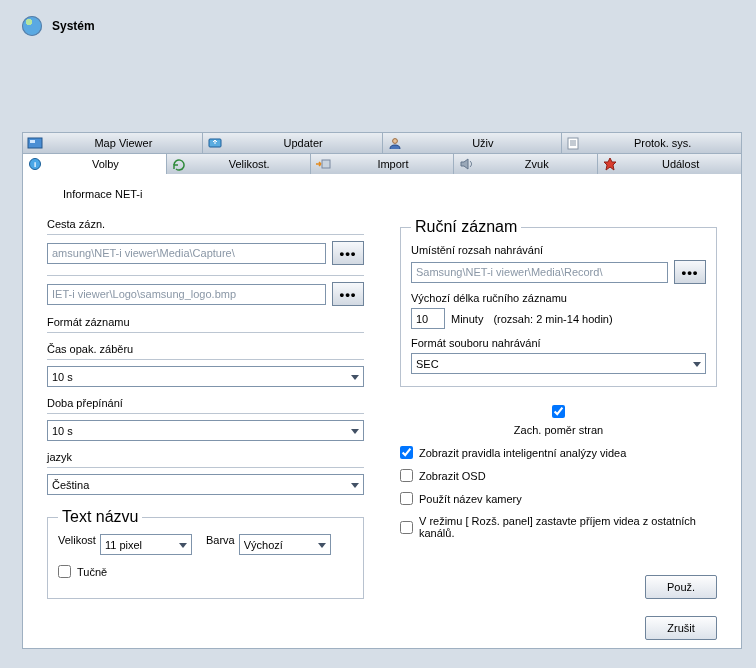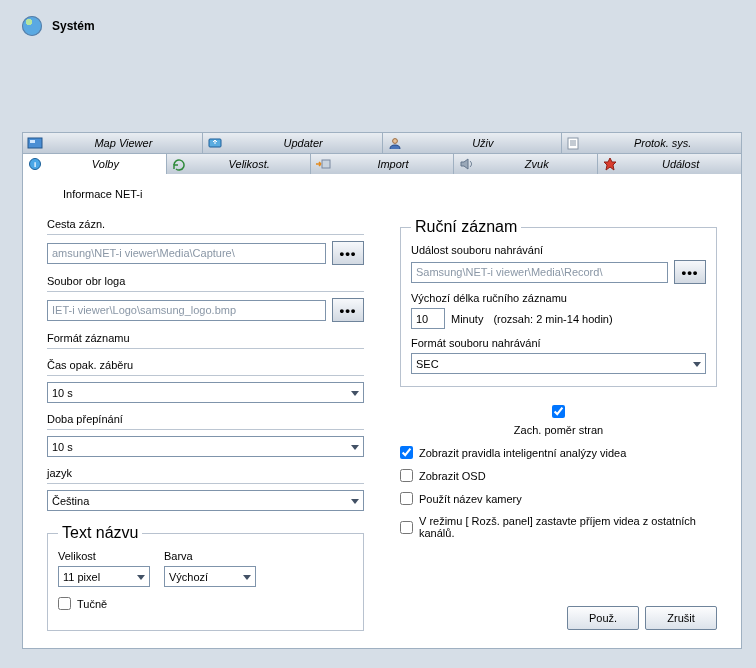--- a/index.html
+++ b/index.html
@@ -26,21 +26,21 @@
   .tabs-row.secondary { border-top: 1px solid #9fb0c1; }
   .tab {
     display: flex; align-items: center; gap: 6px;
     height: 20px; padding: 0 4px;
     border-right: 1px solid #9fb0c1;
     background: linear-gradient(#e9edf2, #c1cbd7);
     cursor: pointer; user-select: none;
     text-align: center;
   }
   .tab:last-child { border-right: none; }
-  .tab .tab-label { flex: 1; text-align: center; font-style: italic; }
+  .tab .tab-label { flex: 1; text-align: center; }
   .tab.active {
     background: #ffffff;
   }
   .tab-icon { width: 16px; height: 14px; display: flex; align-items: center; justify-content: center; }
   .tab-icon svg { width: 16px; height: 14px; }
   .top-tab { flex: 1 1 0; }
   .sec-tab { flex: 1 1 0; }
   .panel {
     background: #ffffff;
     border: 1px solid #9fb0c1;
@@ -75,23 +75,23 @@
   }
   fieldset {
     border: 1px solid #b8c2cf;
     padding: 8px 10px 10px;
     margin: 0;
   }
   legend { padding: 0 4px; font-size: 16px; }
   .check-row { display: flex; align-items: center; gap: 6px; margin: 10px 0; font-size: 11px; }
   .check-row input { margin: 0; }
   .two-mini { display: flex; gap: 14px; }
-  .two-mini .mini { display: flex; flex-direction: column; gap: 4px; }
+  .two-mini .mini { display: flex; flex-direction: row; gap: 4px; }
   .two-mini select { width: 92px; }
-  .btn-row { position: absolute; right: 24px; bottom: 18px; display: flex; gap: 6px; }
+  .btn-row { position: absolute; right: 24px; bottom: 8px; display: flex; gap: 17px; flex-direction: column; }
   .btn {
     min-width: 72px; height: 24px;
     border: 1px solid #6f849b;
     background: linear-gradient(#fdfdfe, #dce2ea);
     cursor: pointer; font: inherit;
     border-radius: 2px;
   }
   .minutes-hint { color: #000; font-size: 11px; margin-left: 4px; }
   .check-box { width:13px; height:13px; }
   .combo-wrap { position: relative; display:flex; align-items:center; }
@@ -211,21 +211,20 @@
         <div class="field">
           <span class="field-label">Cesta zázn.</span>
           <hr class="hr">
           <div class="row-inline">
             <input class="text disabled" readonly="" value="amsung\NET-i viewer\Media\Capture\" style="">
             <button class="browse-btn">•••</button>
           </div>
         </div>
 
         <div class="field">
-          <span class="field-label">Soubor obr loga</span>
           <hr class="hr">
           <div class="row-inline">
             <input class="text disabled" readonly="" value="IET-i viewer\Logo\samsung_logo.bmp" style="">
             <button class="browse-btn">•••</button>
           </div>
         </div>
 
         <div class="field">
           <span class="field-label">Formát záznamu</span>
           <hr class="hr">
@@ -287,21 +286,21 @@
           </div>
         </fieldset>
       </div>
 
       <div class="col">
 
         <fieldset>
           <legend>Ruční záznam</legend>
 
           <div class="field" style="margin-bottom:8px;">
-            <span class="field-label">Událost souboru nahrávání</span>
+            <span class="field-label">Umístění rozsah nahrávání</span>
             <div class="row-inline">
               <input class="text disabled" readonly="" value="Samsung\NET-i viewer\Media\Record\" style="">
               <button class="browse-btn">•••</button>
             </div>
           </div>
 
           <div class="field" style="margin-bottom:8px;">
             <span class="field-label">Výchozí délka ručního záznamu</span>
             <div class="row-inline" style="margin-top:0;">
               <input class="small" value="10" style="">

